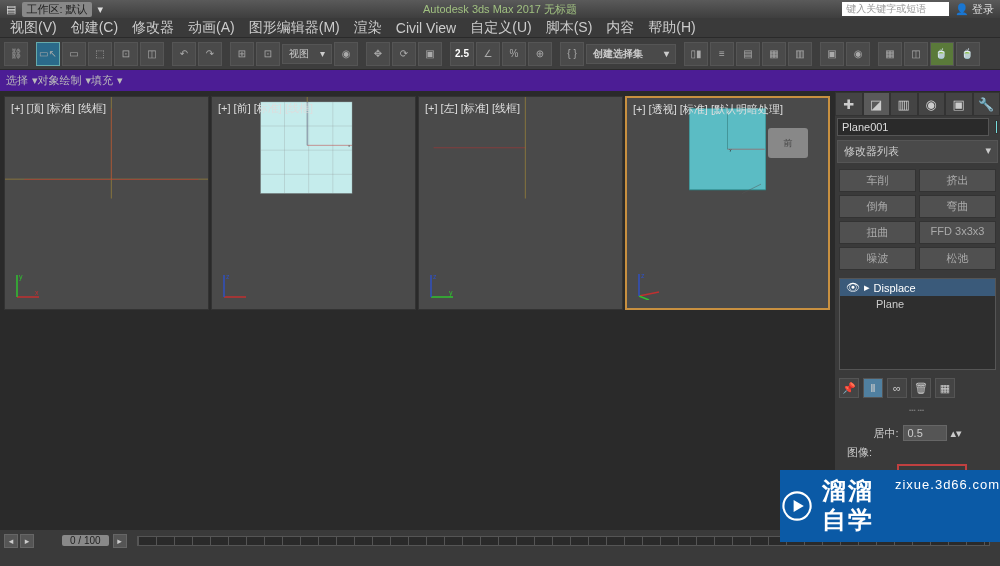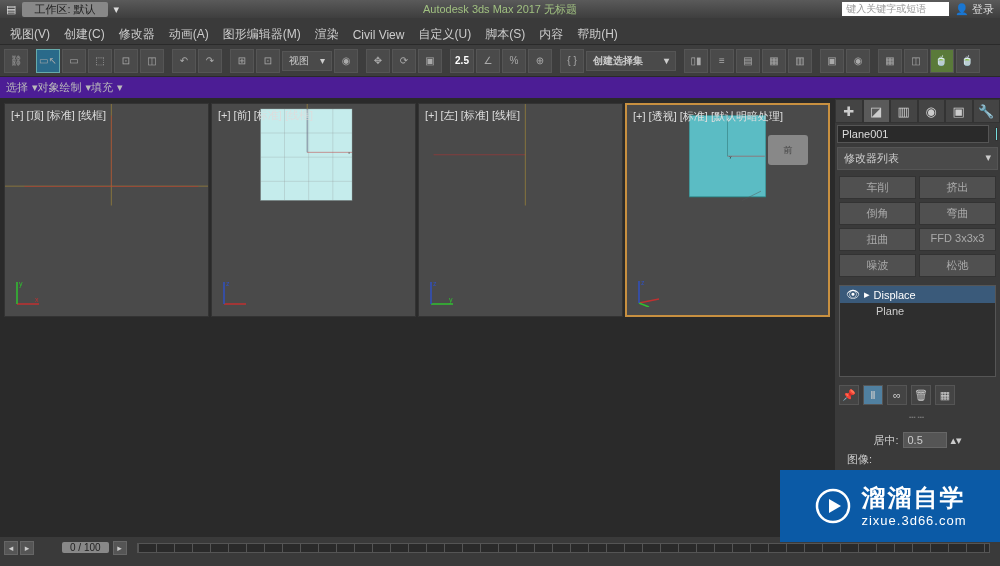--- a/index.html
+++ b/index.html
@@ -16,34 +16,33 @@
       height: 18px;
       background: linear-gradient(#5a5a5a, #3e3e3e);
       display: flex;
       align-items: center;
       padding: 0 6px;
       color: #ddd;
       font-size: 11px;
       gap: 10px;
     }
     .title-left { display: flex; align-items: center; gap: 6px; }
-    .title-dropdown { background: #888; color: #222; padding: 0 12px; border-radius: 2px; }
+    .title-dropdown { background: #888; color: #222; padding: 0 4px; border-radius: 2px; }
     .title-center { position: absolute; left: 50%; transform: translateX(-50%); color: #a0c080; }
     .title-right { margin-left: auto; display: flex; gap: 6px; align-items: center; }
     .search-box { background: #fff; color: #999; padding: 0 4px; width: 107px; height: 14px; font-size: 10px; }
     .menu-bar {
       height: 20px;
       background: #3a3a3a;
       display: flex;
       align-items: center;
       padding: 0 10px;
       gap: 14px;
-      font-size: 12px;
+      font-size: 14px;
       border-bottom: 1px solid #2a2a2a;
-      margin-top: 7px;
     }
     .menu-item { cursor: pointer; }
     .toolbar {
       height: 32px;
       background: #3d3d3d;
       display: flex;
       align-items: center;
       padding: 0 4px;
       gap: 2px;
       border-bottom: 1px solid #2a2a2a;
@@ -220,21 +219,21 @@
       height: 72px;
       background: #0b5aa6;
       color: #fff;
       display: flex;
       align-items: center;
       justify-content: center;
       gap: 8px;
       z-index: 100;
       flex-direction: row;
     }
-    .wm-text { display: flex; flex-direction: column; line-height: 1.2;}
+    .wm-text { display: flex; flex-direction: row; line-height: 1.2;}
     .wm-row1 { font-size: 24px; font-weight: bold; letter-spacing: 2px;}
     .wm-row2 { font-size: 13px; letter-spacing: 1px;}
     .map-btn { border: 2px solid #c04040; width: 70px; height: 24px; background: transparent; }
   </style>
 </head>
 <body>
 
 <div class="title-bar">
   <div class="title-left">
     <span>▤</span>

